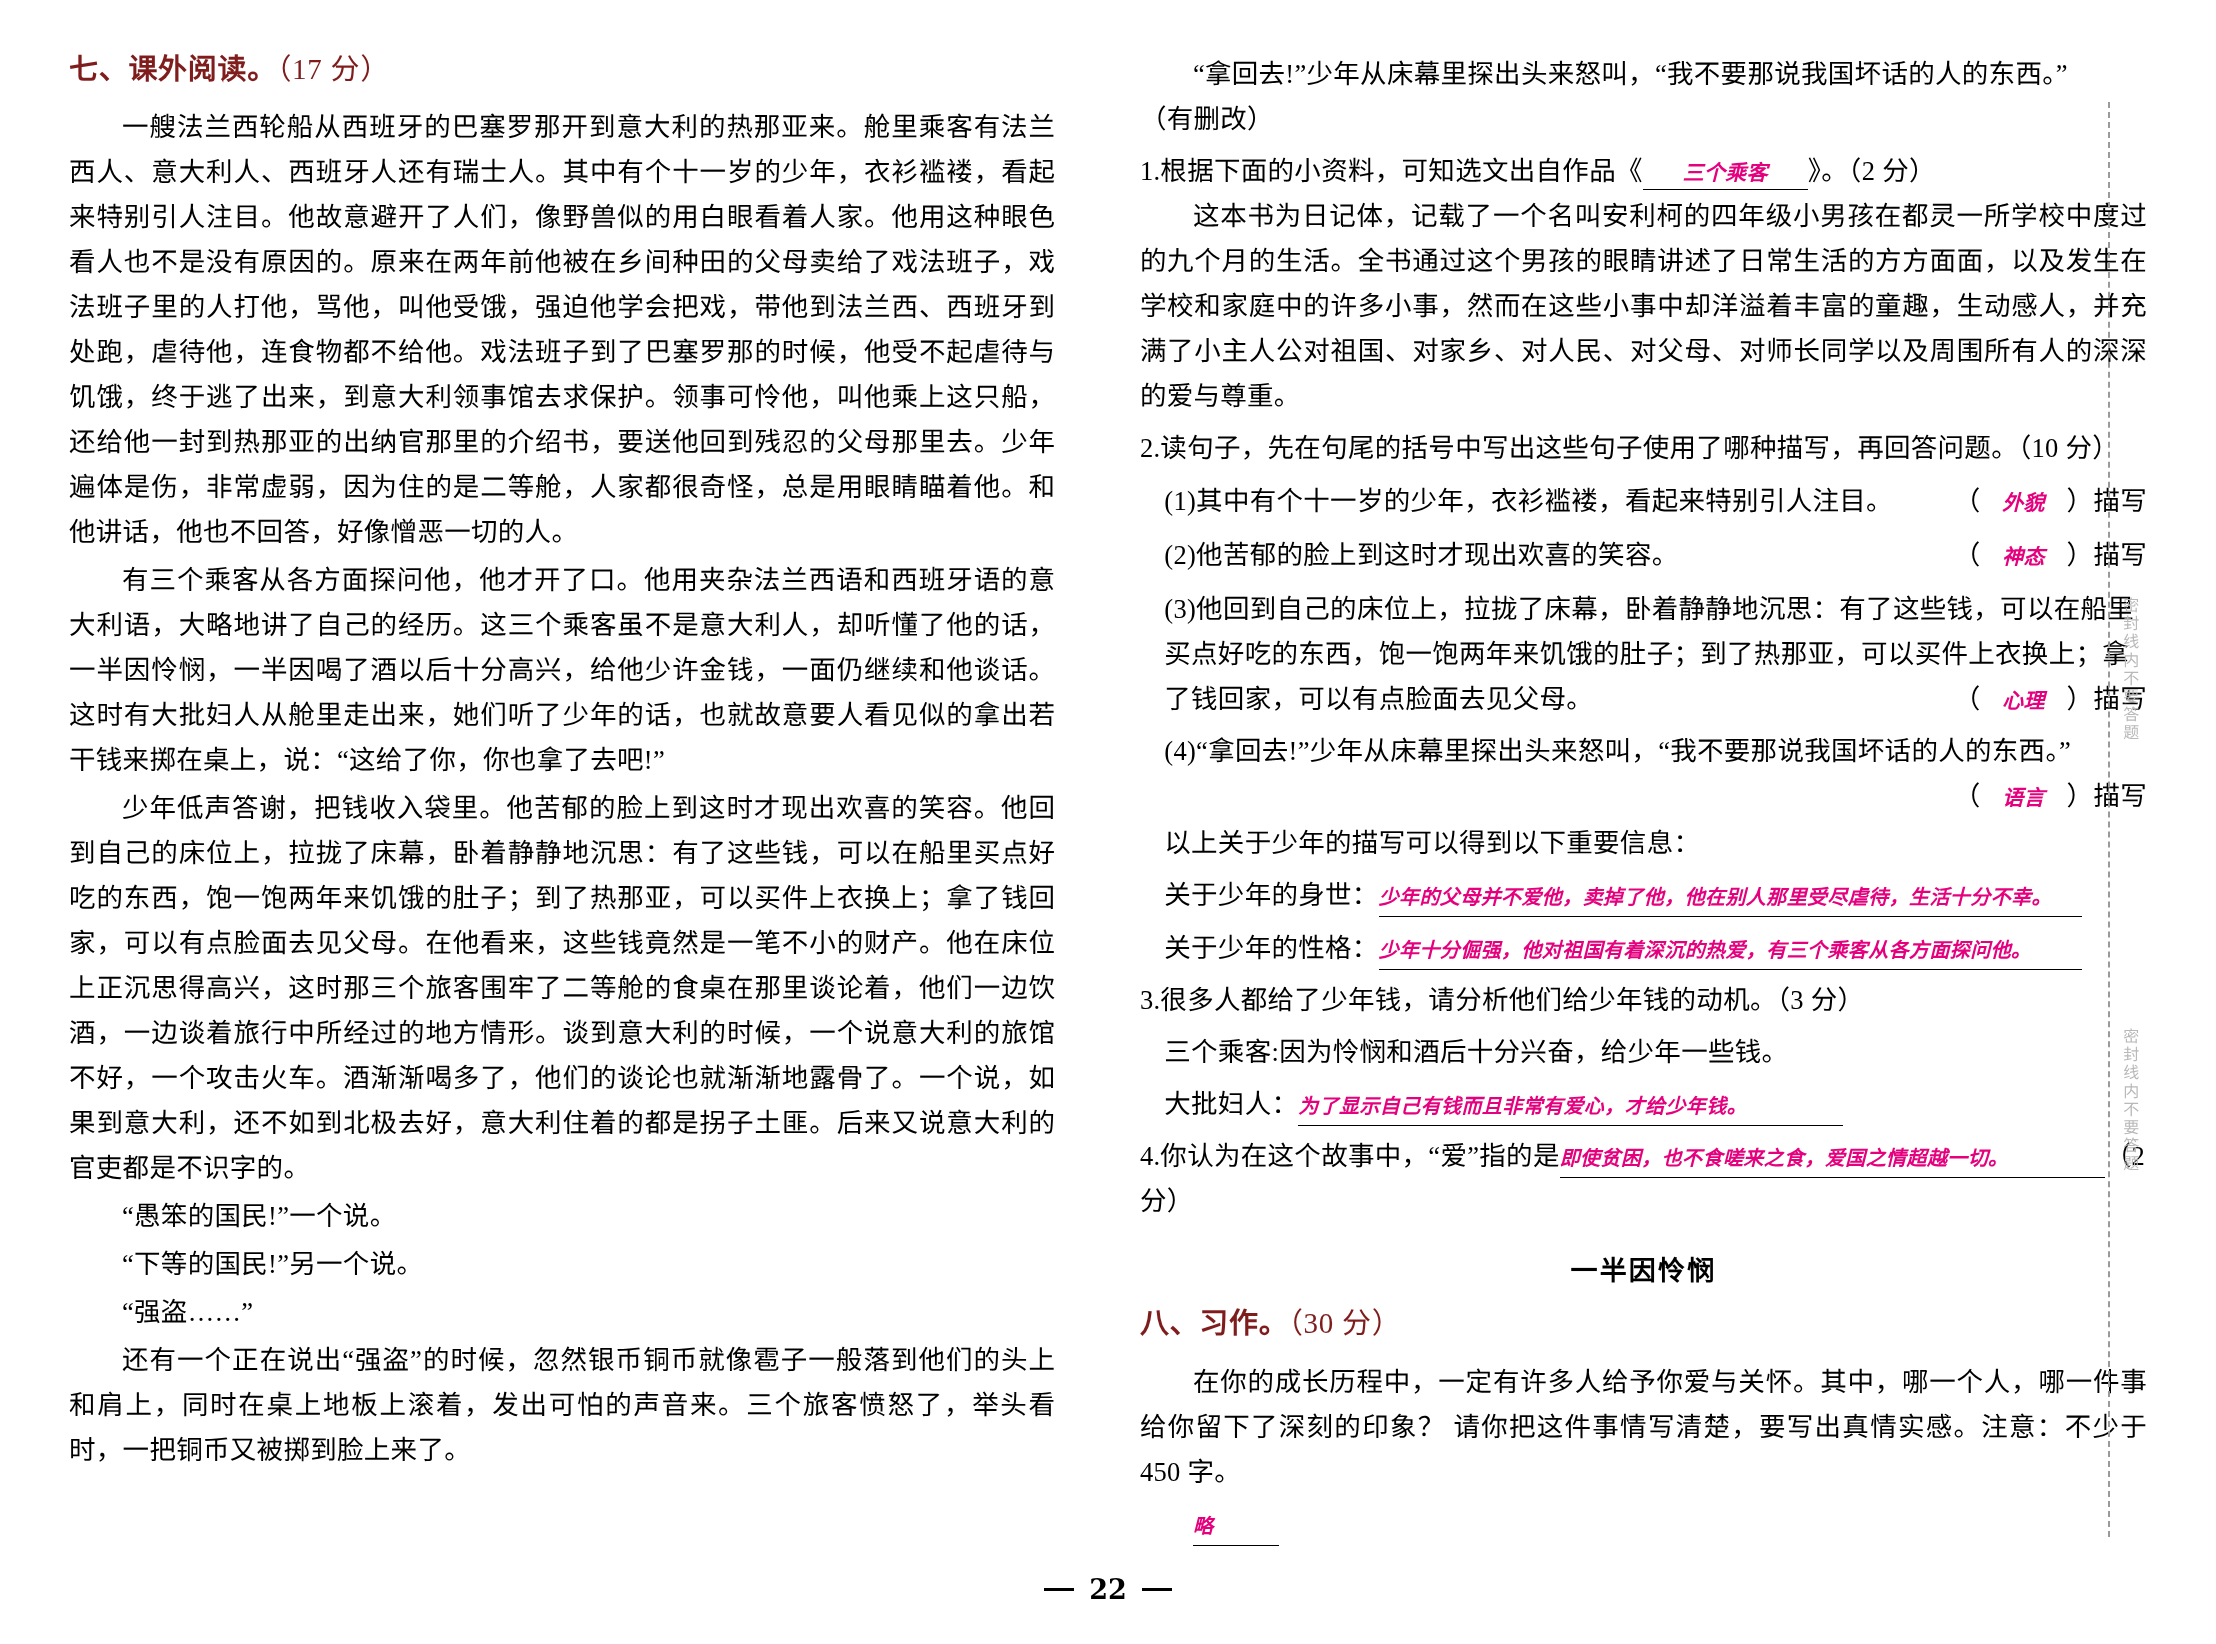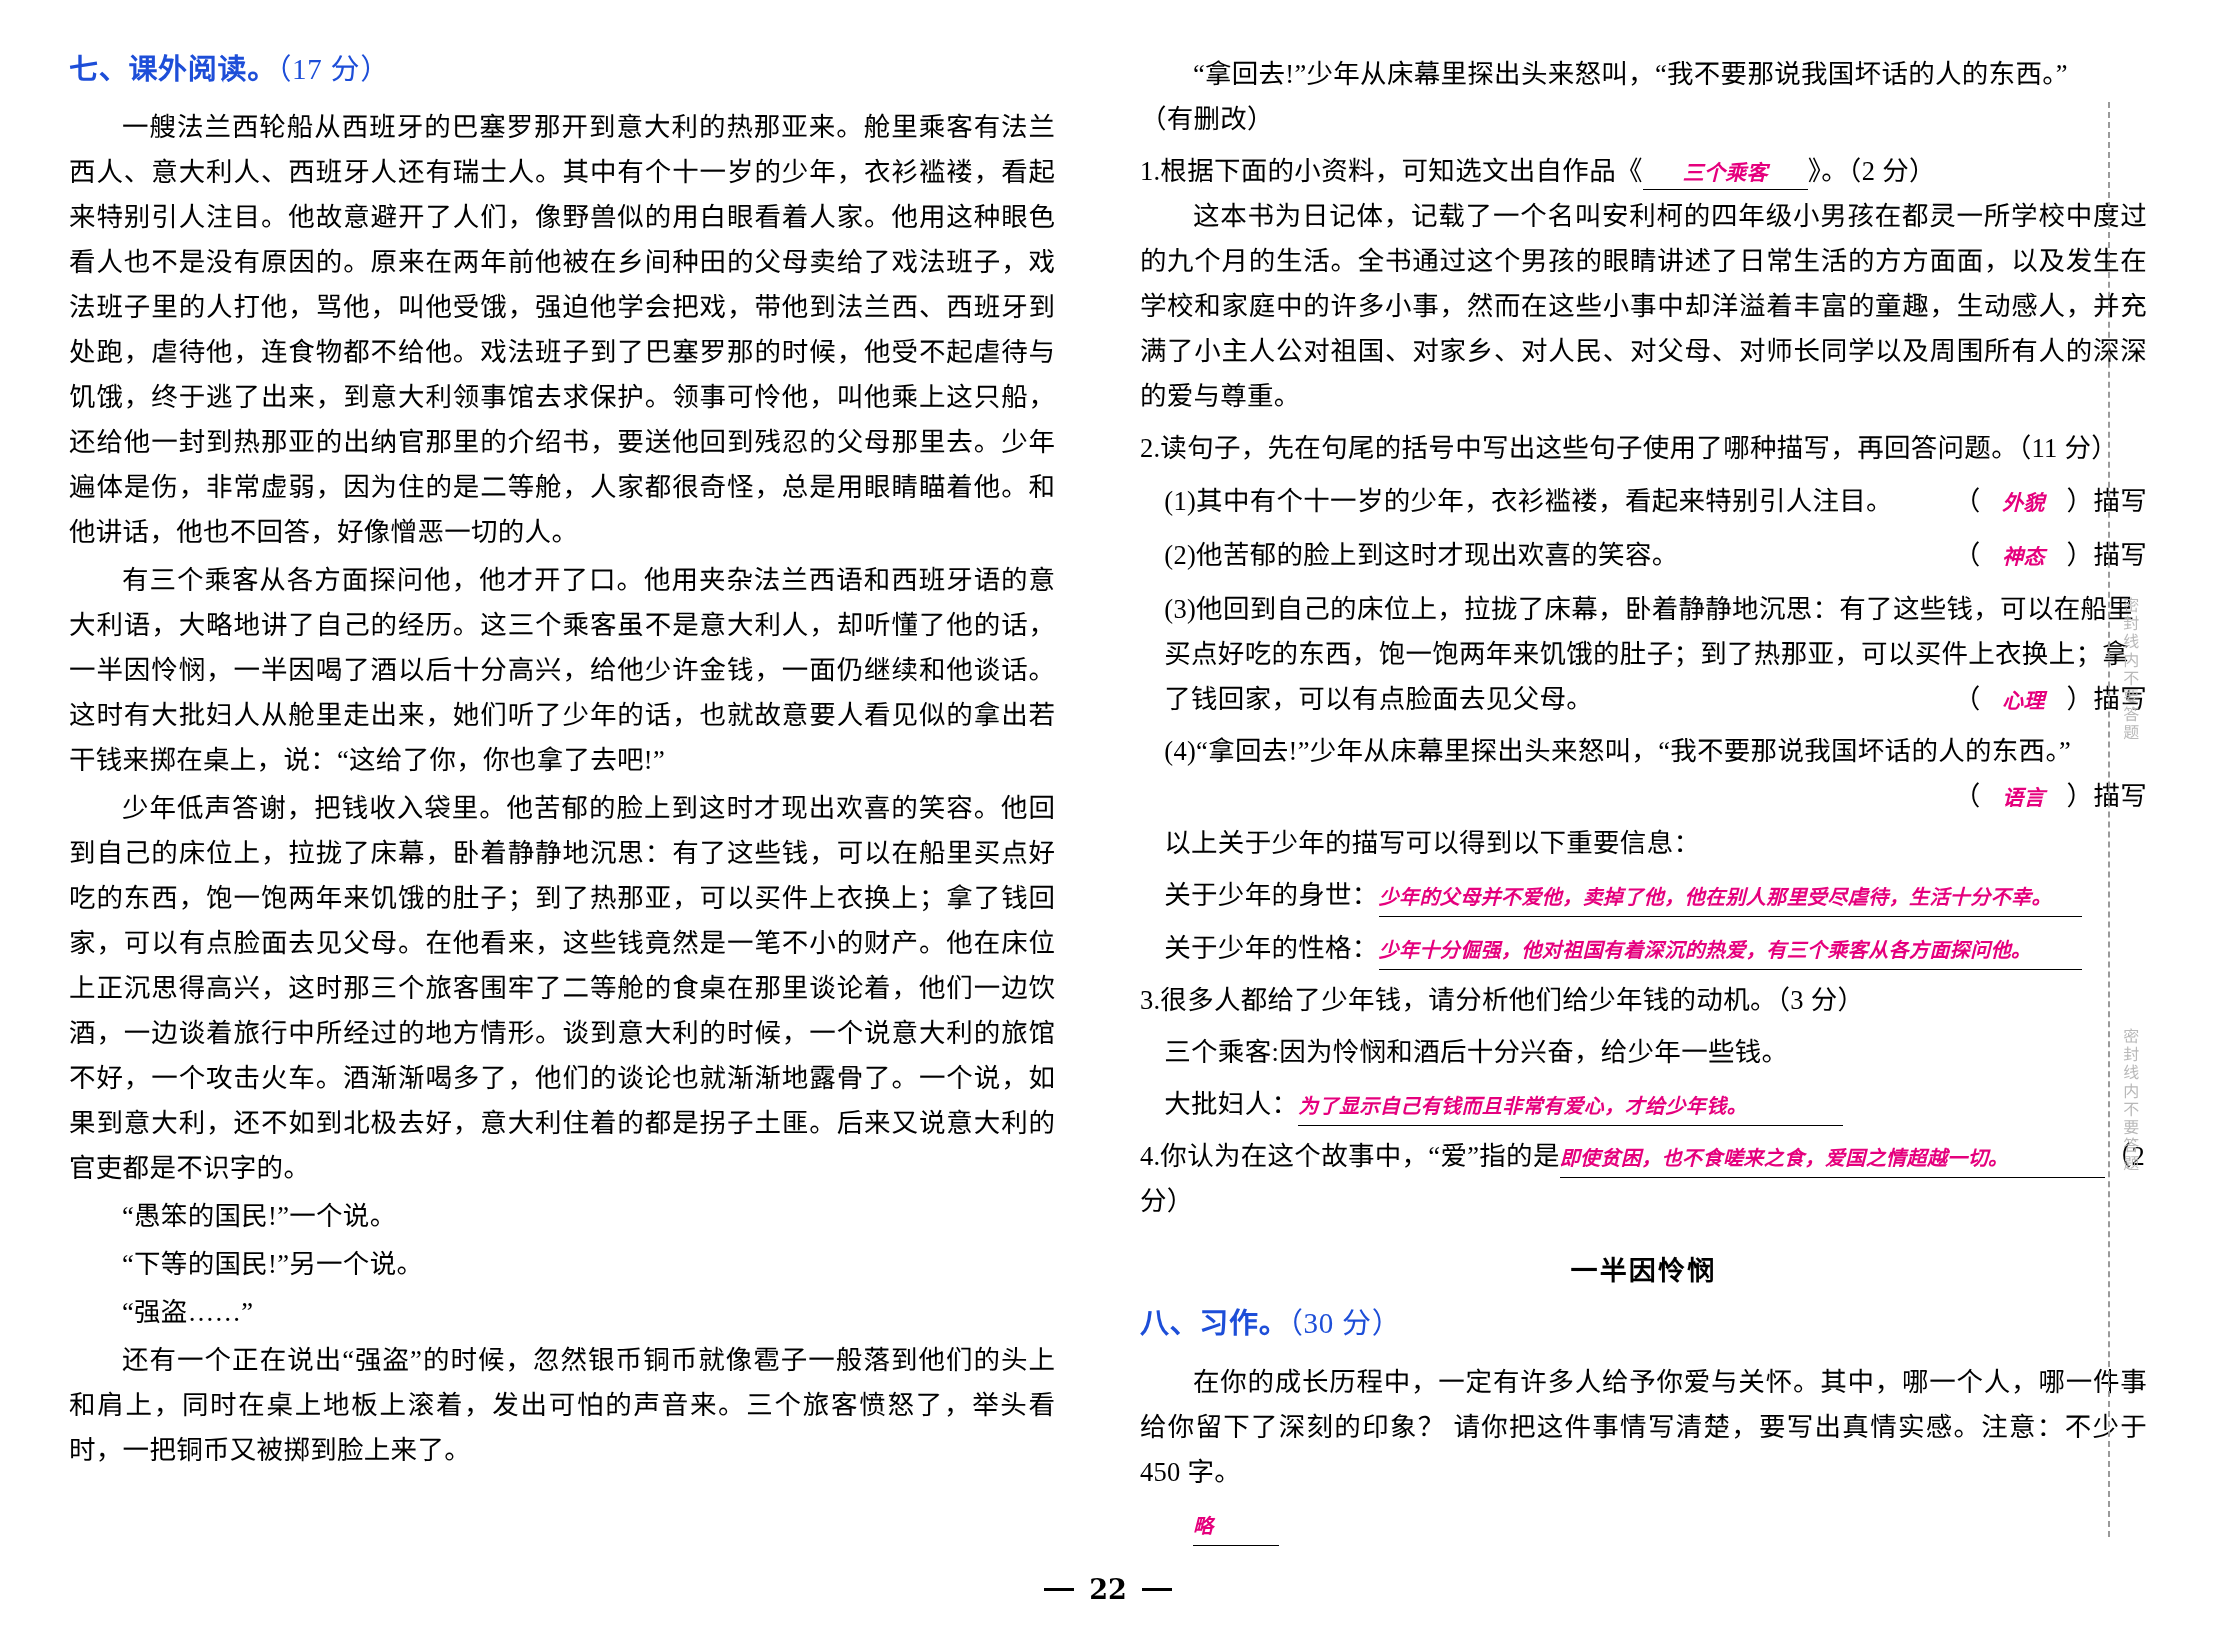--- a/index.html
+++ b/index.html
@@ -29,21 +29,21 @@
   .col {
     box-sizing: border-box;
     position: relative;
   }
   .col-left  { width: 1026px; padding-right: 14.3px; }
   .col-gap   { width: 72px; }
   .col-right { width: 1033px; position: relative; }
 
   
   .sec-head {
-    color: #1d4ed8;
+    color: #7f1d1d;
     font-family: "DejaVu Sans", "Liberation Sans", sans-serif;
     font-weight: bold;
     font-size: 29px;
     letter-spacing: 0.7px;
     line-height: 1.2;
     margin: 0 0 18.7px 0;
     white-space: nowrap;
   }
   .sec-head .pts {
     font-family: "Liberation Serif", serif;
@@ -205,21 +205,21 @@
 
     <p class="r-p indent">“拿回去!”少年从床幕里探出头来怒叫，“我不要那说我国坏话的人的东西。”</p>
     <p class="r-p r-right">（有删改）</p>
 
     <div class="q">
       <span>1.</span><span>根据下面的小资料，可知选文出自作品《</span><span class="uline" style="min-width:165px"><span class="blank-ans">三个乘客</span></span><span>》。（2 分）</span>
     </div>
     <p class="r-p indent" style="margin-top:0">这本书为日记体，记载了一个名叫安利柯的四年级小男孩在都灵一所学校中度过的九个月的生活。全书通过这个男孩的眼睛讲述了日常生活的方方面面，以及发生在学校和家庭中的许多小事，然而在这些小事中却洋溢着丰富的童趣，生动感人，并充满了小主人公对祖国、对家乡、对人民、对父母、对师长同学以及周围所有人的深深的爱与尊重。</p>
 
     <div class="q">
-      <span>2.</span><span>读句子，先在句尾的括号中写出这些句子使用了哪种描写，再回答问题。（11 分）</span>
+      <span>2.</span><span>读句子，先在句尾的括号中写出这些句子使用了哪种描写，再回答问题。（10 分）</span>
     </div>
 
     <div class="q q-sub row-flex">
       <span class="grow"><span>(1)</span><span>其中有个十一岁的少年，衣衫褴褛，看起来特别引人注目。</span></span>
       <span>（<span class="paren-blank blank-ans">外貌</span>）<span>描写</span></span>
     </div>
 
     <div class="q q-sub row-flex">
       <span class="grow"><span>(2)</span><span>他苦郁的脸上到这时才现出欢喜的笑容。</span></span>
       <span>（<span class="paren-blank blank-ans">神态</span>）<span>描写</span></span>

